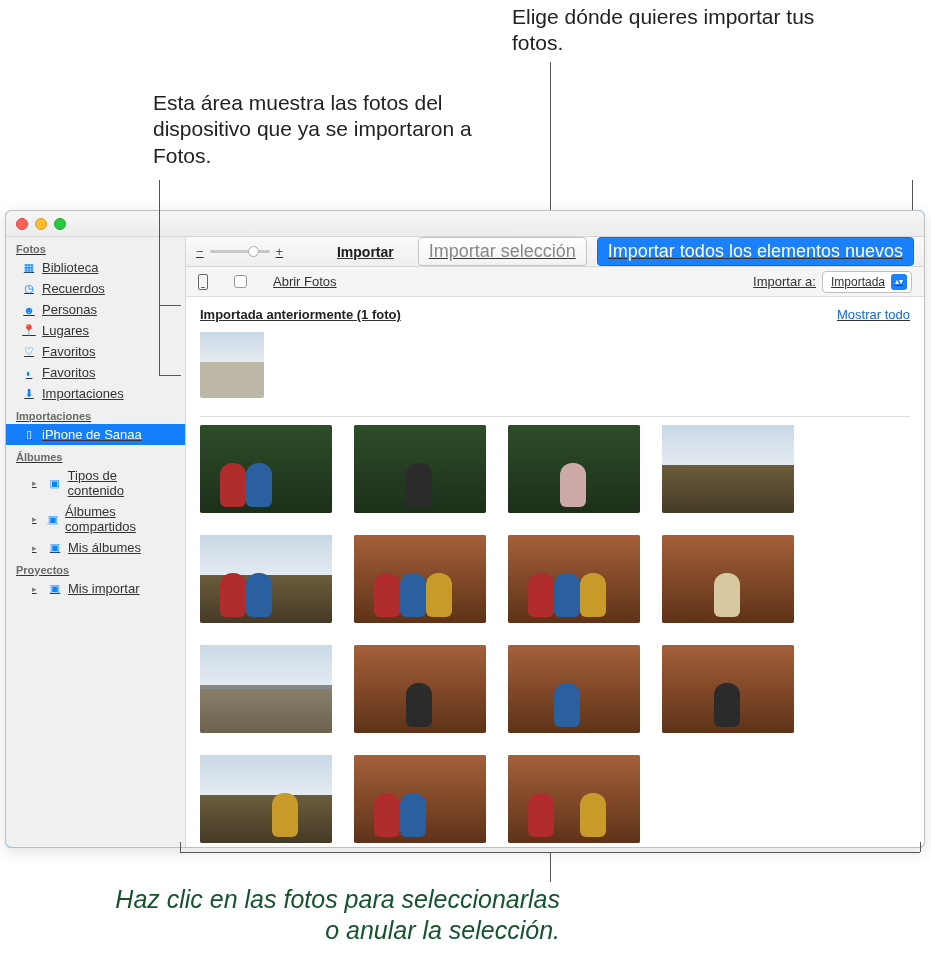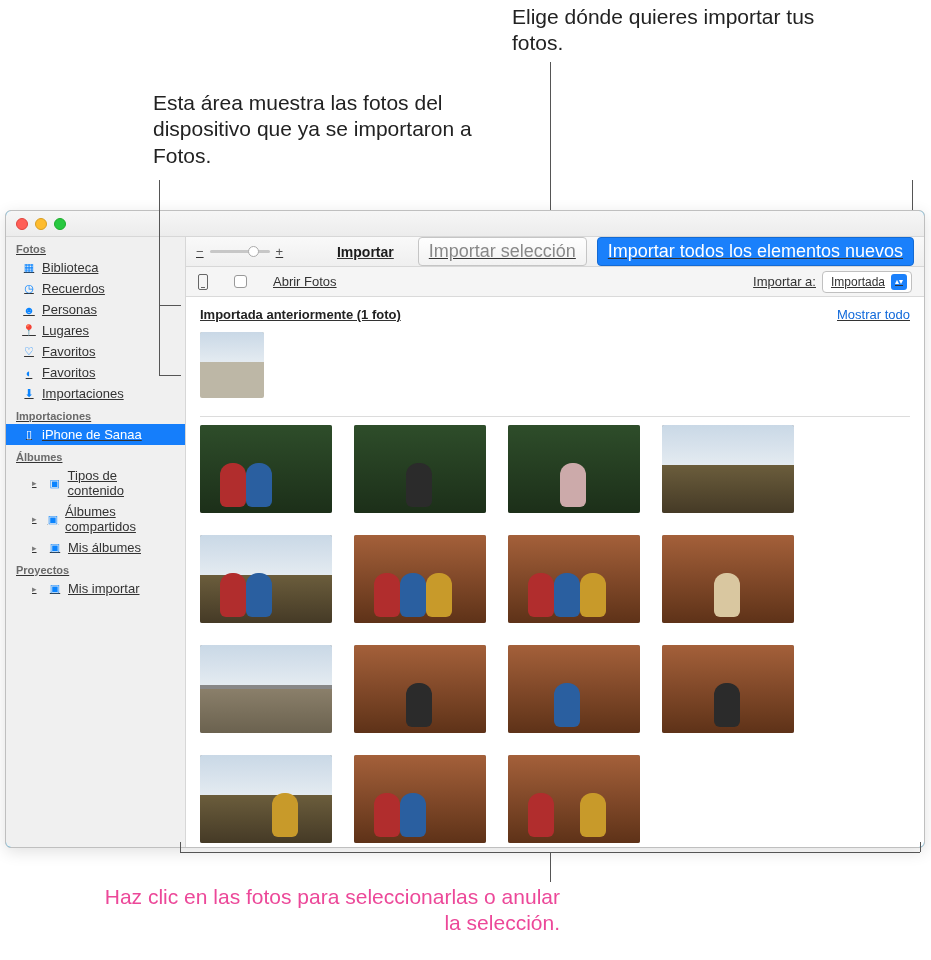--- a/index.html
+++ b/index.html
@@ -150,23 +150,24 @@
 .photo .water { position:absolute; inset:50% 0 0 0;background:linear-gradient(#8a7f6a,#6b624f);}
 .photo .fig { position:absolute; bottom:6px; width:26px; height:44px; border-radius:12px 12px 6px 6px; background:#2b2b2b; }
 .photo .fig.f1{left:20px;background:#b12d2d;}
 .photo .fig.f2{left:46px;background:#2a5fa0;}
 .photo .fig.f3{left:72px;background:#c89a2a;}
 .photo .fig.center{left:52px;}
 
 .callouts-bottom {
   position: relative;
   height: 100px;
-  font-size: 21px;
+  font-size: 25px;
   line-height: 1.25;
-  color: #ec4899;
+  color: #14532d;
+  font-style: italic;
 }
 .c4 { position:absolute; left: 100px; top: 36px; width: 460px; text-align:right; }
 .line4 { position:absolute; left: 180px; top: 4px; width: 740px; height: 1px; background:#555; }
 .line4v { position:absolute; left: 550px; top: 4px; width:1px; height: 30px; background:#555; }
 .line4t1 { position:absolute; left:180px; top:-6px; width:1px; height:10px; background:#555;}
 .line4t2 { position:absolute; left:920px; top:-6px; width:1px; height:10px; background:#555;}
 </style>
 </head>
 <body>
 

